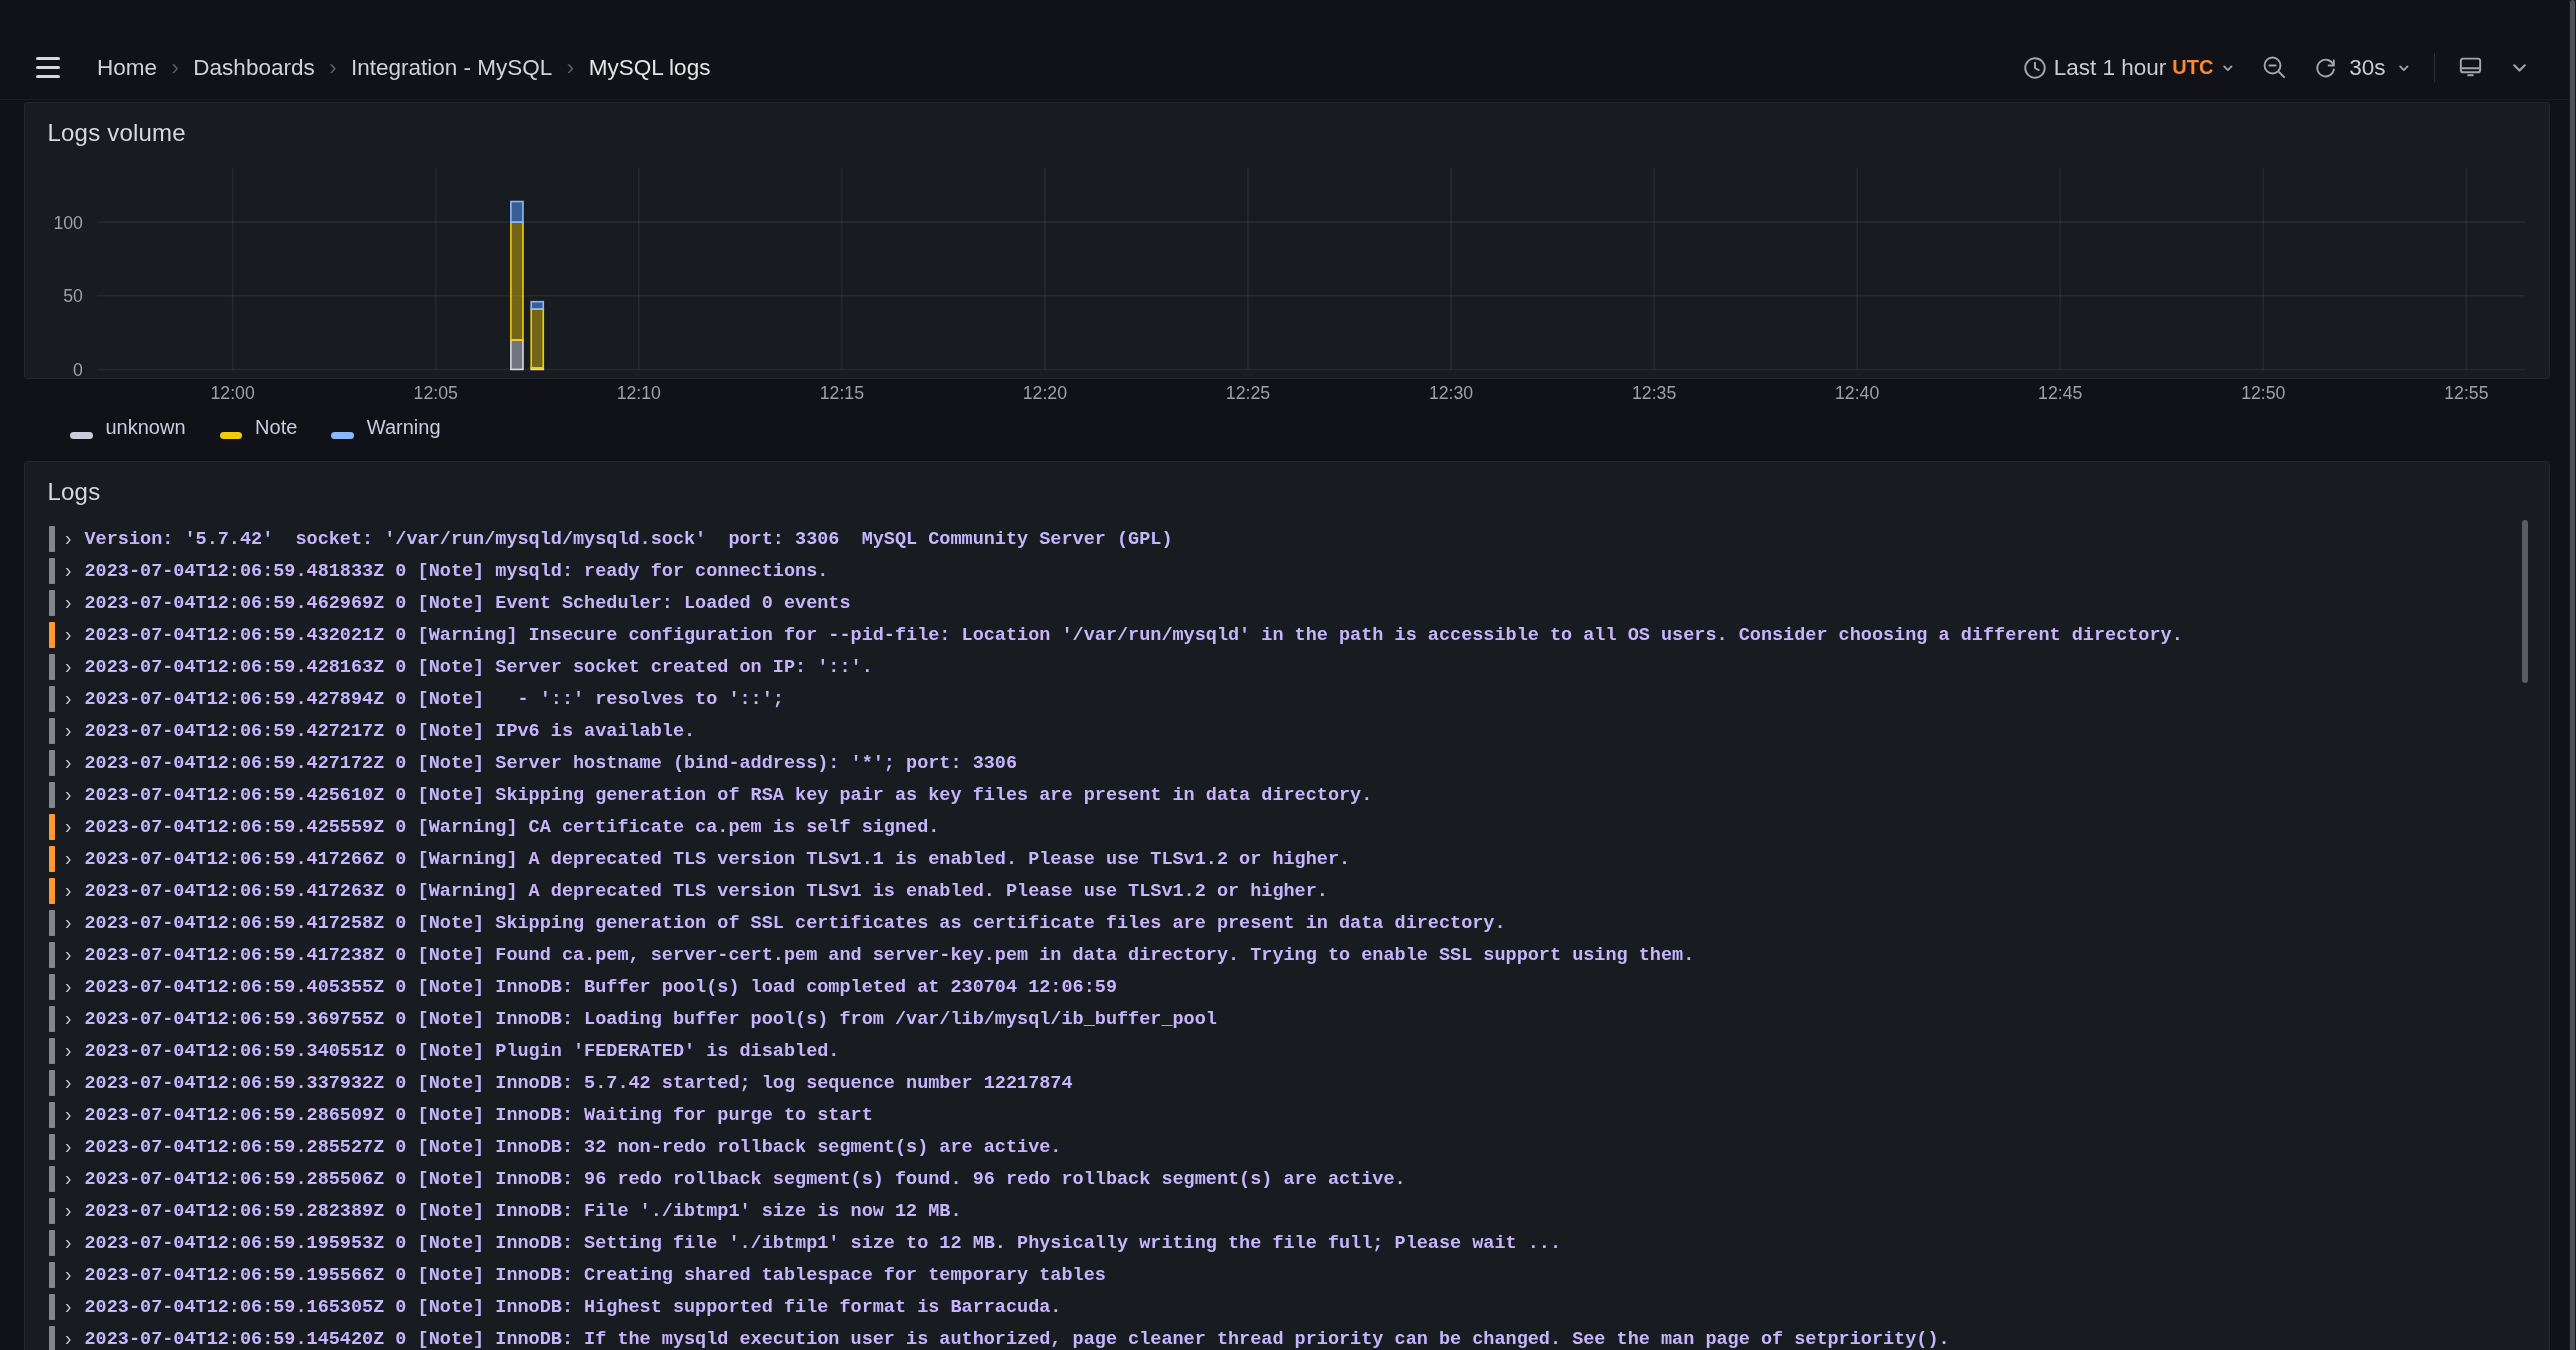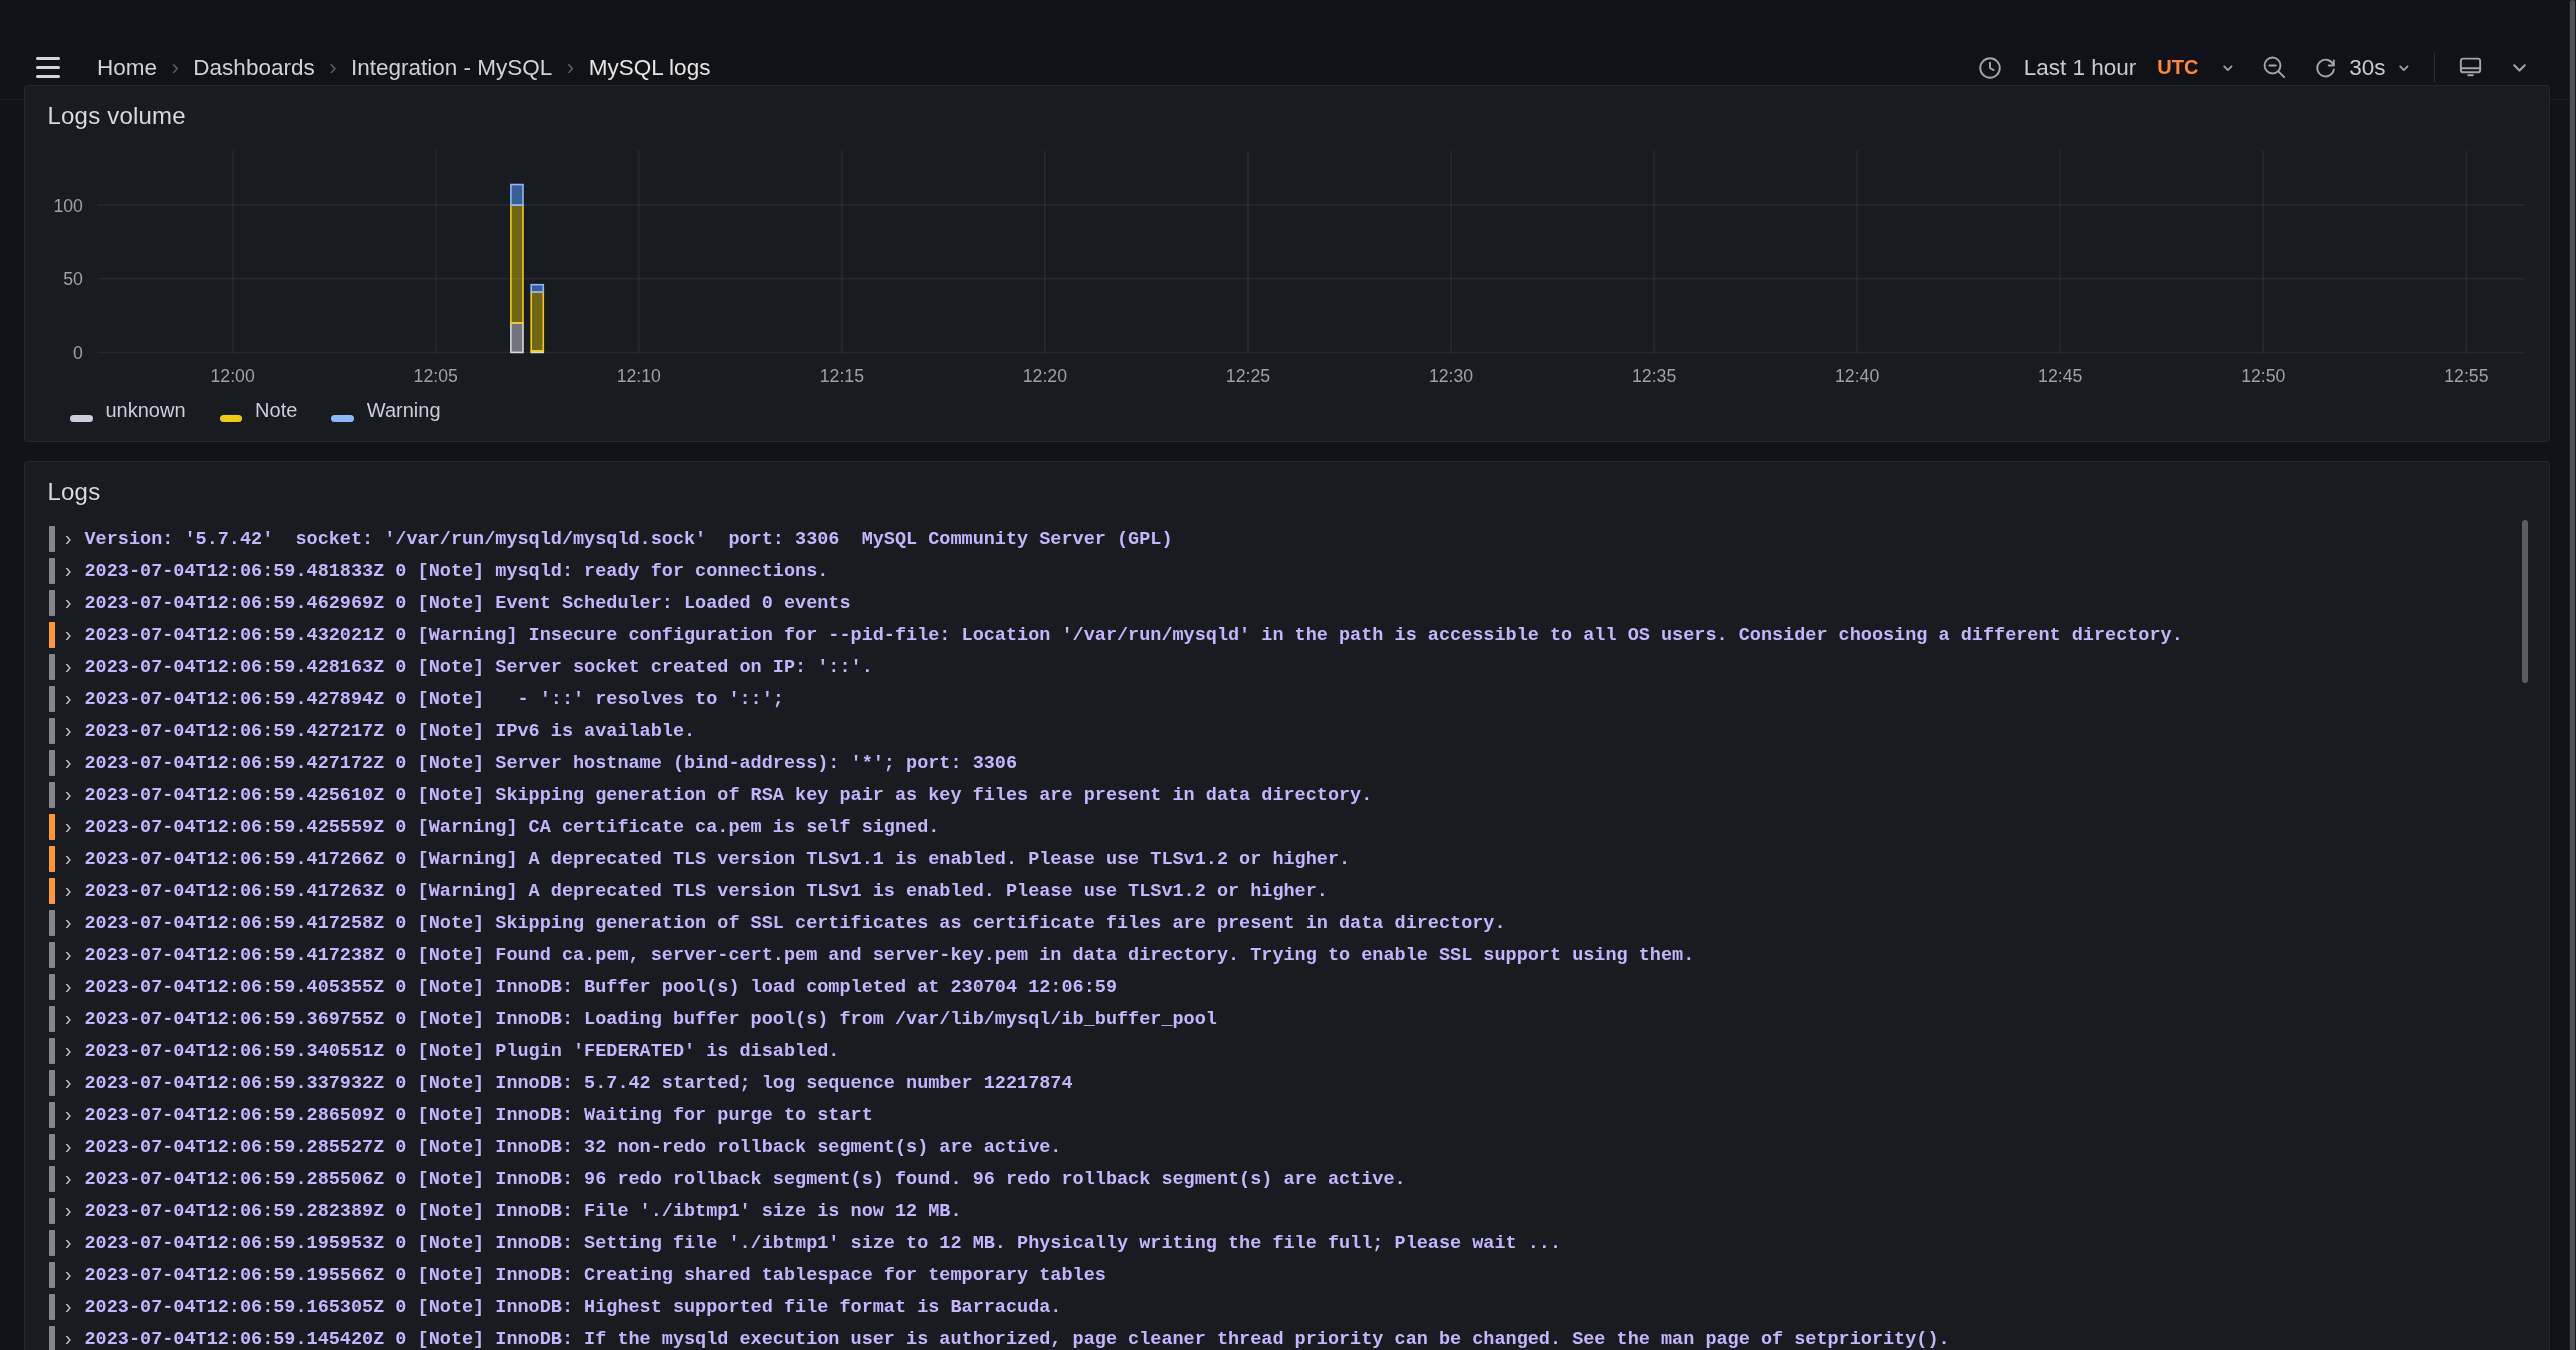--- a/index.html
+++ b/index.html
@@ -18,32 +18,32 @@
     background:#111217; border-bottom:0.8px solid rgba(204,204,220,0.06);margin-top:36px;
   }
   .menu-btn { width:35px; height:35px; display:flex; flex-direction:column; justify-content:center; gap:5.6px; cursor:pointer; }
   .menu-btn span { display:block; width:24px; height:3.2px; border-radius:1.6px; background:#D5D6DE; }
   .breadcrumbs { display:flex; align-items:center; margin-left:26px; font-size:22.5px; gap:14.5px; }
   .crumb { color:#D0D2DA; cursor:pointer; white-space:nowrap; }
   .crumb.current { color:#e5e5e5; cursor:default; }
   .crumb-sep { color:#5A5D64; font-size:22px; }
 
   .tb-right { margin-left:auto; display:flex; align-items:center; gap:4.8px; }
-  .tb-btn { display:flex; align-items:center; gap:21px; height:37px; padding:0 9.7px; border-radius:3.2px; cursor:pointer; }
+  .tb-btn { display:flex; align-items:center; gap:6px; height:37px; padding:0 9.7px; border-radius:3.2px; cursor:pointer; }
   .tb-label { font-size:22.5px; color:#C9CBD3; white-space:nowrap; }
   .tz-label { font-size:20px; font-weight:700; color:#FF8833; }
   svg.icn { stroke:#A2A5AD; fill:none; stroke-width:2.4; stroke-linecap:round; stroke-linejoin:round; }
   .tb-divider { width:1.6px; height:29px; background:#2E3036; margin:0 6.4px; }
 
   
   .panel {
     position:absolute; left:24px; width:2526px;
     background:#181B1F; border:0.8px solid #25272C; border-radius:3.2px;
   }
-  #panel-logs-volume { top:85px; height:357px; }
+  #panel-logs-volume { top:102px; height:277px; }
   #panel-logs { top:461px; height:903px; }
   .panel-title { position:absolute; top:16px; left:22.5px; font-size:24px; font-weight:500; color:#D8D9DD; letter-spacing:0.2px; }
 
   #volume-chart { position:absolute; top:0; left:0; }
   #volume-chart text { font-family:"Liberation Sans","DejaVu Sans",sans-serif; font-size:22px; fill:#9DA0A8; }
 
   .legend { position:absolute; left:45px; top:313px; display:flex; align-items:center; gap:34px; }
   .legend-item { display:flex; align-items:flex-end; gap:13px; cursor:pointer; }
   .legend-pill { width:22.5px; height:7.2px; border-radius:4px; background:#888; }
   .legend-label { font-size:20px; color:#CCCCDC; }

